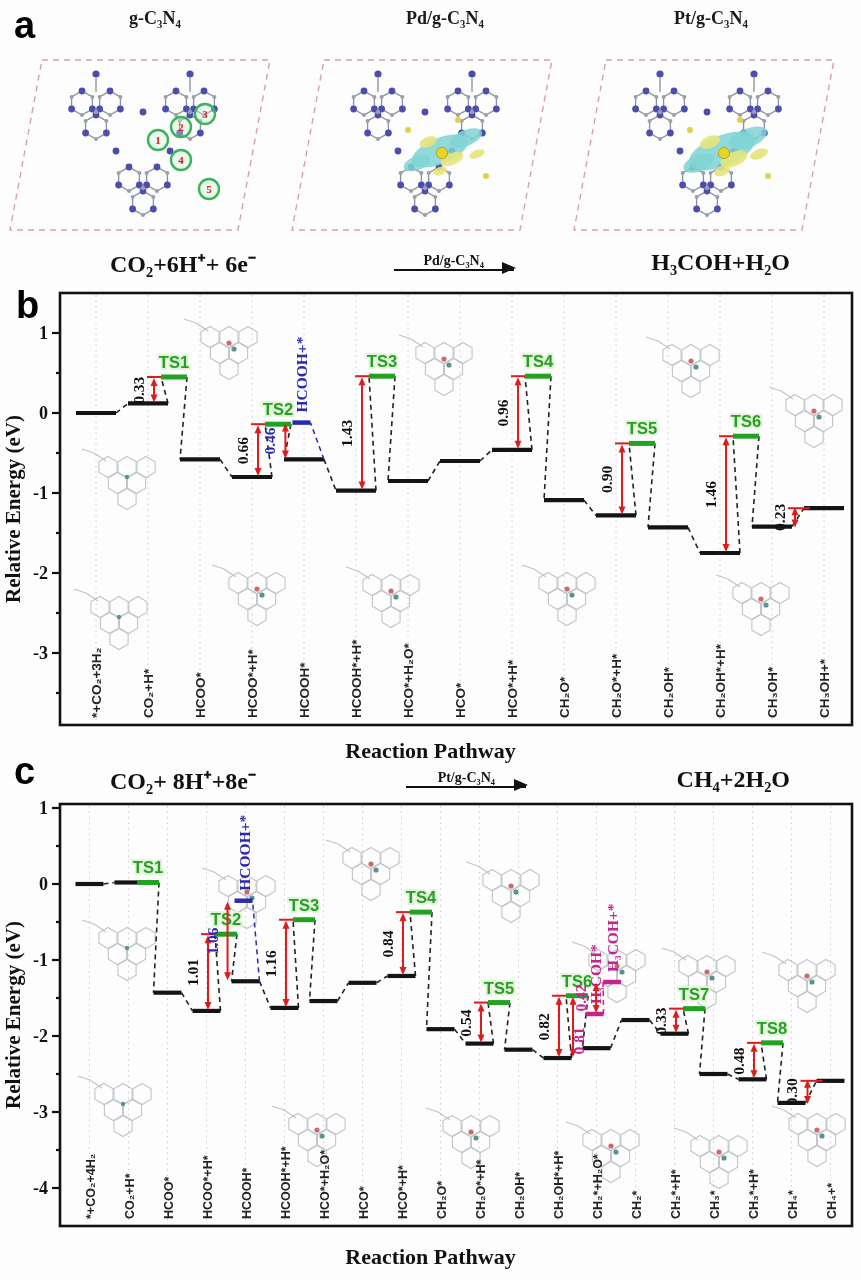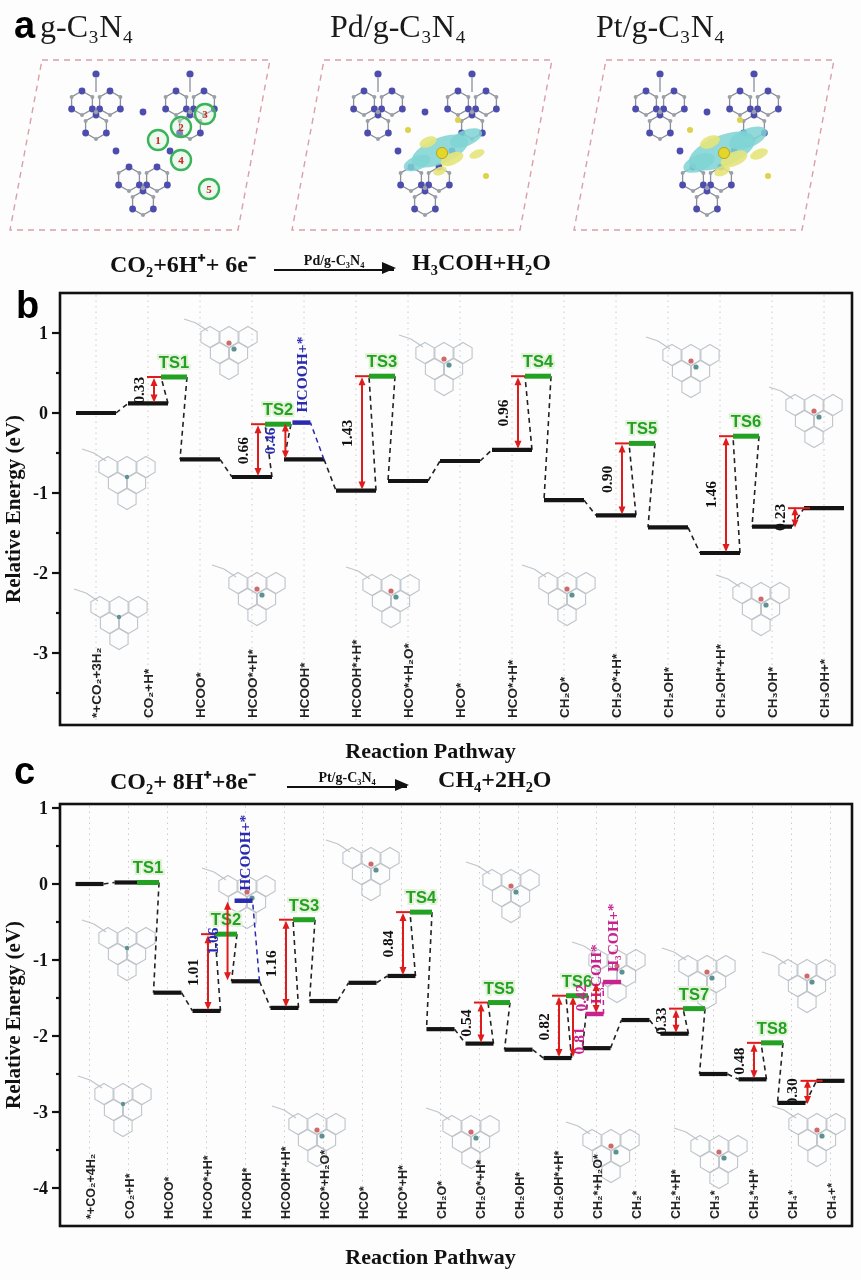--- a/index.html
+++ b/index.html
@@ -1,24 +1,24 @@
 <!DOCTYPE html>
 <html><head>
 <meta charset="utf-8">
 <style>
   html,body{margin:0;padding:0;background:#ffffff;}
   .fig{position:relative;width:861px;height:1280px;background:#fdfdfd;overflow:hidden;
        font-family:"Liberation Serif",serif;color:#111;}
   .panel-letter{position:absolute;font-family:"Liberation Sans",sans-serif;
        font-weight:bold;font-size:38px;line-height:1;color:#000;}
-  .struct-title{position:absolute;font-weight:normal;font-size:32px;
+  .struct-title{position:absolute;text-align:center;font-weight:bold;font-size:18px;
        font-family:"Liberation Serif",serif;color:#1a1a1a;}
   .struct-svg{position:absolute;top:50px;}
   .eq{position:absolute;left:110px;width:680px;display:flex;align-items:center;
-      justify-content:flex-start;gap:12px;font-weight:bold;font-size:24px;}
+      justify-content:space-between;gap:12px;font-weight:bold;font-size:24px;}
   .eq .rxn-arrow{display:flex;flex-direction:column;align-items:center;width:132px;}
   .eq .rxn-cat{font-size:14px;font-weight:bold;line-height:1;margin-bottom:1px;}
   .eq .arrow-line{position:relative;width:120px;height:0;border-bottom:2.5px solid #111;}
   .eq .arrow-line::after{content:"";position:absolute;right:-2px;top:-7px;width:0;height:0;
       border-left:14px solid #111;border-top:6px solid transparent;border-bottom:6px solid transparent;}
   .xlabel{position:absolute;left:0;width:861px;text-align:center;font-weight:bold;
       font-size:22px;font-family:"Liberation Serif",serif;}
   svg{display:block;}
 </style>
 </head>

